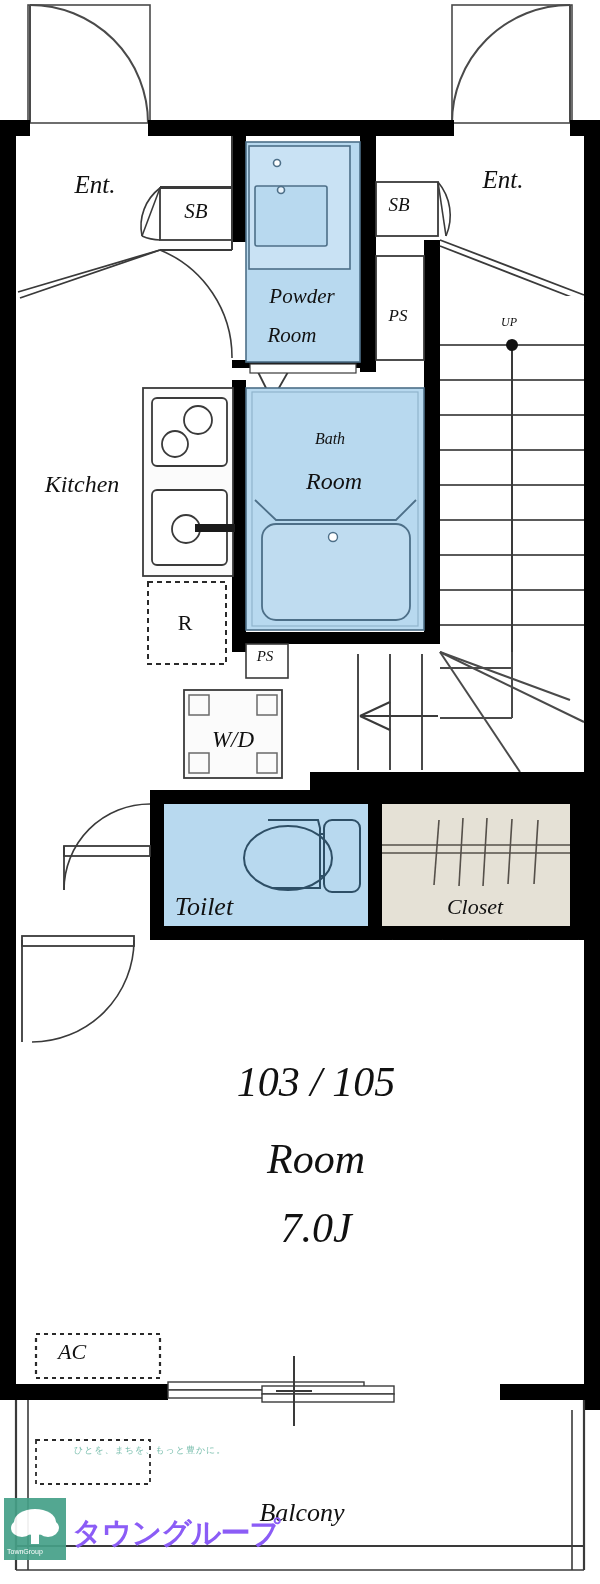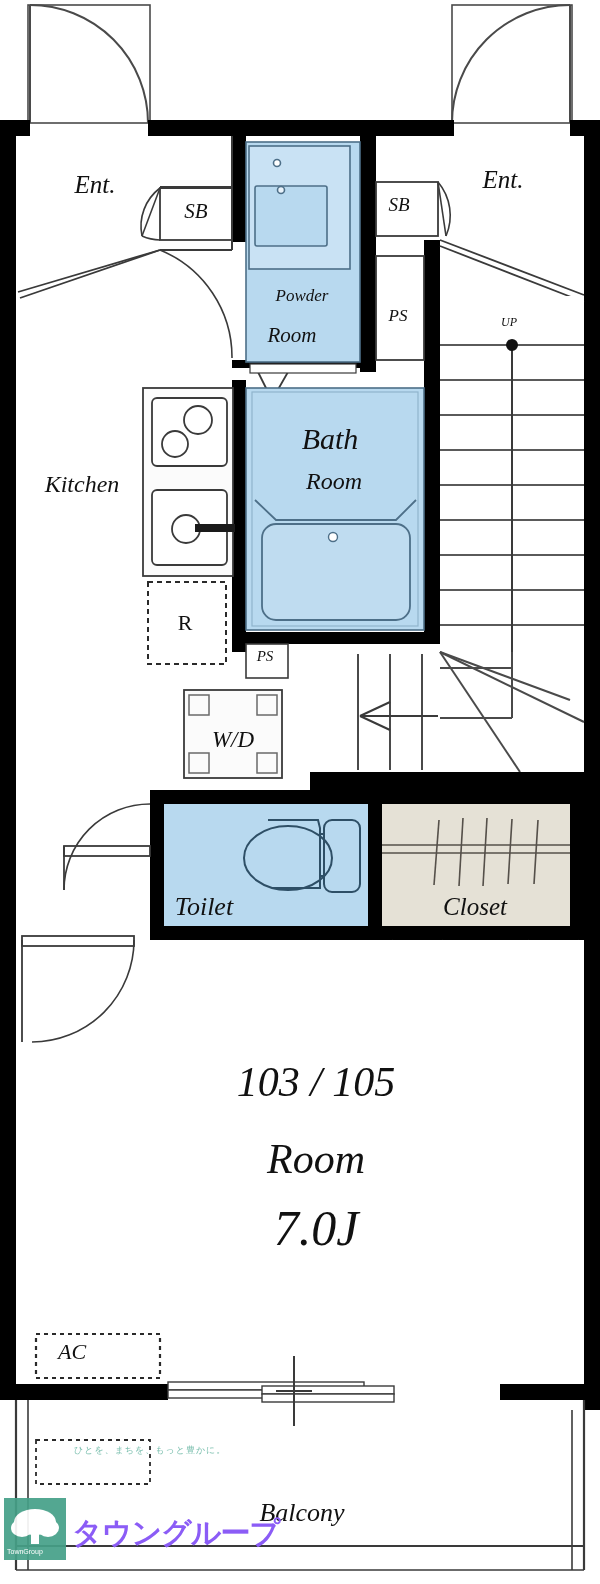--- a/index.html
+++ b/index.html
@@ -307,46 +307,46 @@
 <div class="lbl ctr" style="left:95px;  top:185px;  font-size:25px;">Ent.</div>
 
 <div class="lbl ctr" style="left:503px; top:180px;  font-size:25px;">Ent.</div>
 
 <div class="lbl ctr" style="left:196px; top:211px;  font-size:21px;">SB</div>
 
 <div class="lbl ctr" style="left:399px; top:205px;  font-size:19px;">SB</div>
 
 <div class="lbl ctr" style="left:398px; top:316px;  font-size:17px;">PS</div>
 
-<div class="lbl ctr" style="left:302px; top:296px;  font-size:17px;text-align:center;">Powder</div>
+<div class="lbl ctr" style="left:302px; top:296px;  font-size:21px;text-align:center;">Powder</div>
 <div class="lbl ctr" style="left:292px; top:335px;  font-size:21px;">Room</div>
 
-<div class="lbl ctr" style="left:330px; top:439px;  font-size:30px;">Bath</div>
+<div class="lbl ctr" style="left:330px; top:439px;  font-size:16px;">Bath</div>
 <div class="lbl ctr" style="left:334px; top:481px;  font-size:24px;">Room</div>
 
 <div class="lbl ctr" style="left:82px;  top:484px;  font-size:24px;">Kitchen</div>
 
 <div class="lbl ctr" style="left:185px; top:623px;  font-size:22px; font-style:normal;">R</div>
 
 <div class="lbl ctr" style="left:265px; top:656px;  font-size:15px;">PS</div>
 
 <div class="lbl ctr" style="left:233px; top:740px;  font-size:23px;">W/D</div>
 
 <div class="lbl ctr" style="left:204px; top:907px;  font-size:26px;">Toilet</div>
 
-<div class="lbl ctr" style="left:475px; top:907px;  font-size:25px;">Closet</div>
+<div class="lbl ctr" style="left:475px; top:907px;  font-size:22px;">Closet</div>
 
 <div class="lbl ctr" style="left:72px;  top:1352px; font-size:22px;">AC</div>
 
 <div class="lbl ctr" style="left:302px; top:1513px; font-size:26px;text-align:right;">Balcony</div>
 
 <div class="lbl ctr" style="left:509px; top:322px;  font-size:12px;">UP</div>
 
 <div class="lbl ctr" style="left:316px; top:1082px; font-size:42px;">103 / 105</div>
 <div class="lbl ctr" style="left:316px; top:1159px; font-size:42px;">Room</div>
-<div class="lbl ctr" style="left:316px; top:1228px; font-size:50px;">7.0J</div>
+<div class="lbl ctr" style="left:316px; top:1228px; font-size:42px;">7.0J</div>
 
 <div style="position:absolute; left:74px; top:1444px; font-family:'Liberation Sans', sans-serif;
             font-size:9px; color:#7bbfae; letter-spacing:1px; white-space:nowrap;">ひとを、まちを、もっと豊かに。</div>
 <div style="position:absolute; left:72px; top:1513px; font-family:'Liberation Sans', sans-serif;
             font-size:30px; font-weight:bold; color:#8b5cf6; letter-spacing:-1px; white-space:nowrap;">タウングループ</div>
 <div style="position:absolute; left:7px; top:1548px; font-family:'Liberation Sans', sans-serif;
             font-size:7px; color:#ffffff; letter-spacing:0px; white-space:nowrap;">TownGroup</div>
 
 </body></html>

